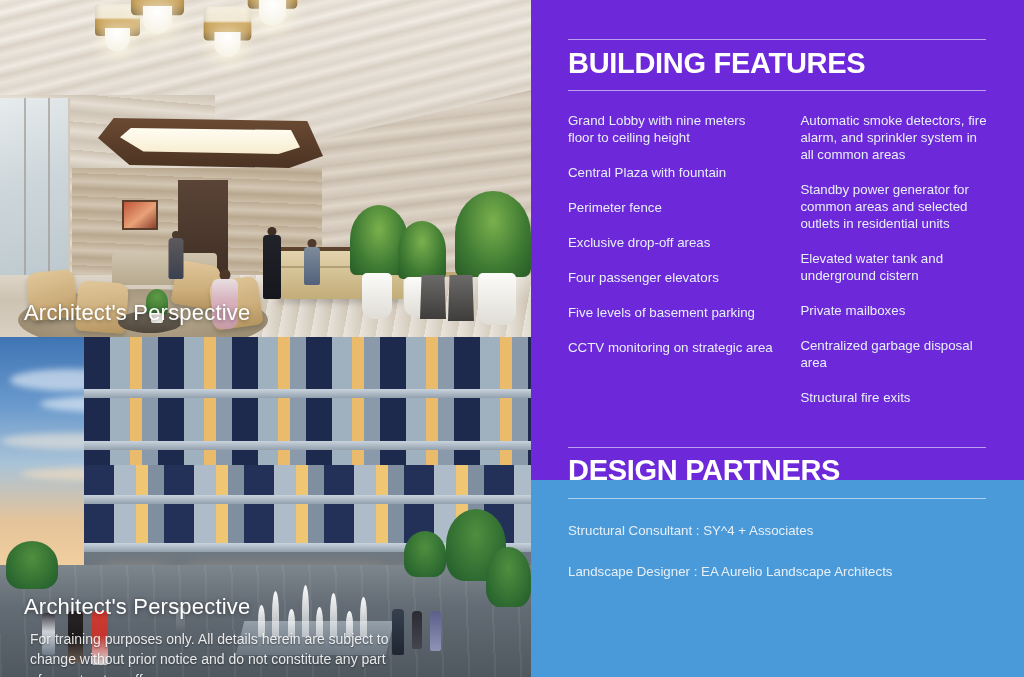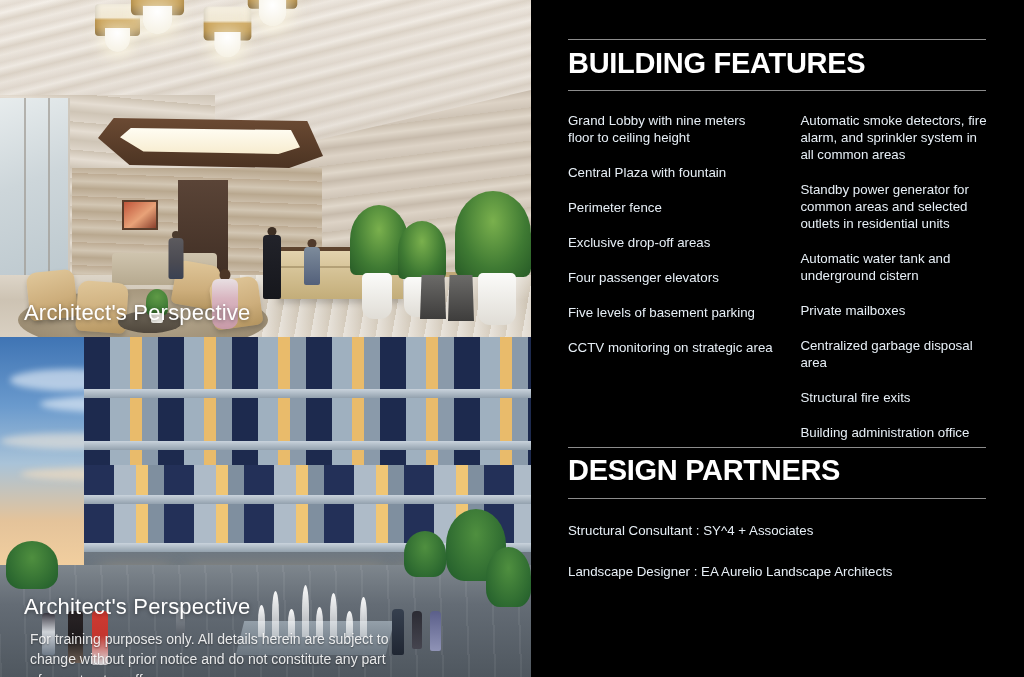--- a/index.html
+++ b/index.html
@@ -243,22 +243,22 @@
   .label-lobby{top:300px;}
   .label-ext{top:594px;}
   .disclaimer{
     position:absolute;left:30px;top:629px;width:360px;
     color:rgba(255,255,255,.88);font-size:14px;line-height:1.45;
     text-shadow:0 1px 2px rgba(0,0,0,.45);
   }
 
   
   .info-panel{
-    position:absolute;left:531px;top:0;width:493px;height:677px;
-    background:#000000;
+    position:absolute;left:531px;top:0;width:493px;height:480px;
+    background:#6d28d9;
   }
   .rule{
     position:absolute;left:37px;width:418px;height:1px;
     background:rgba(255,255,255,.55);
   }
   .section-title{
     position:absolute;left:37px;
     color:#ffffff;font-weight:bold;font-size:29px;
     letter-spacing:-.3px;white-space:nowrap;
   }
@@ -426,25 +426,24 @@
         <div class="feature-item">Central Plaza with fountain</div>
         <div class="feature-item">Perimeter fence</div>
         <div class="feature-item">Exclusive drop-off areas</div>
         <div class="feature-item">Four passenger elevators</div>
         <div class="feature-item">Five levels of basement parking</div>
         <div class="feature-item">CCTV monitoring on strategic area</div>
       </div>
       <div class="feat-col feat-col-right">
         <div class="feature-item">Automatic smoke detectors, fire alarm, and sprinkler system in all common areas</div>
         <div class="feature-item">Standby power generator for common areas and selected outlets in residential units</div>
-        <div class="feature-item">Automatic water tank and underground cistern</div>
+        <div class="feature-item">Elevated water tank and underground cistern</div>
         <div class="feature-item">Private mailboxes</div>
         <div class="feature-item">Centralized garbage disposal area</div>
         <div class="feature-item">Structural fire exits</div>
-        <div class="feature-item">Building administration office</div>
       </div>
     </div>
 
     <div class="rule" id="rule-dp-top"></div>
     <div class="section-title" id="title-dp">DESIGN PARTNERS</div>
     <div class="rule" id="rule-dp-bottom"></div>
 
     <div class="partners">
       <div class="partner-item">Structural Consultant : SY^4 + Associates</div>
       <div class="partner-item">Landscape Designer : EA Aurelio Landscape Architects</div>

